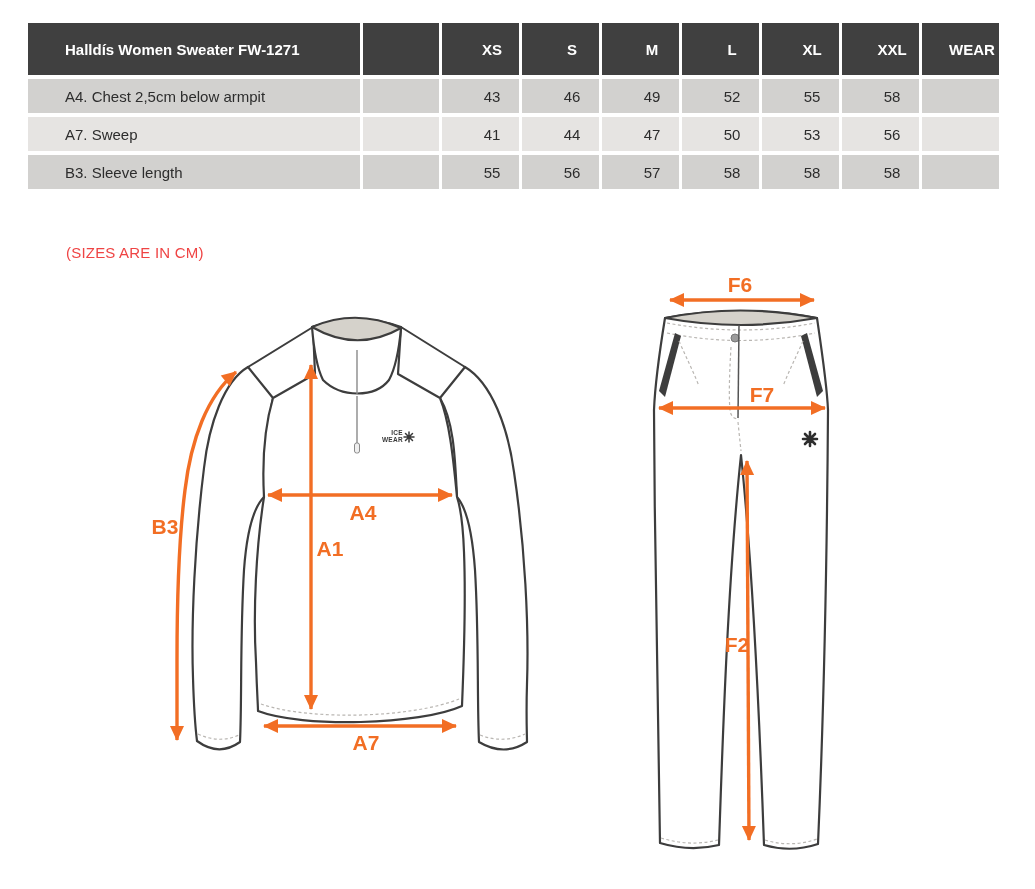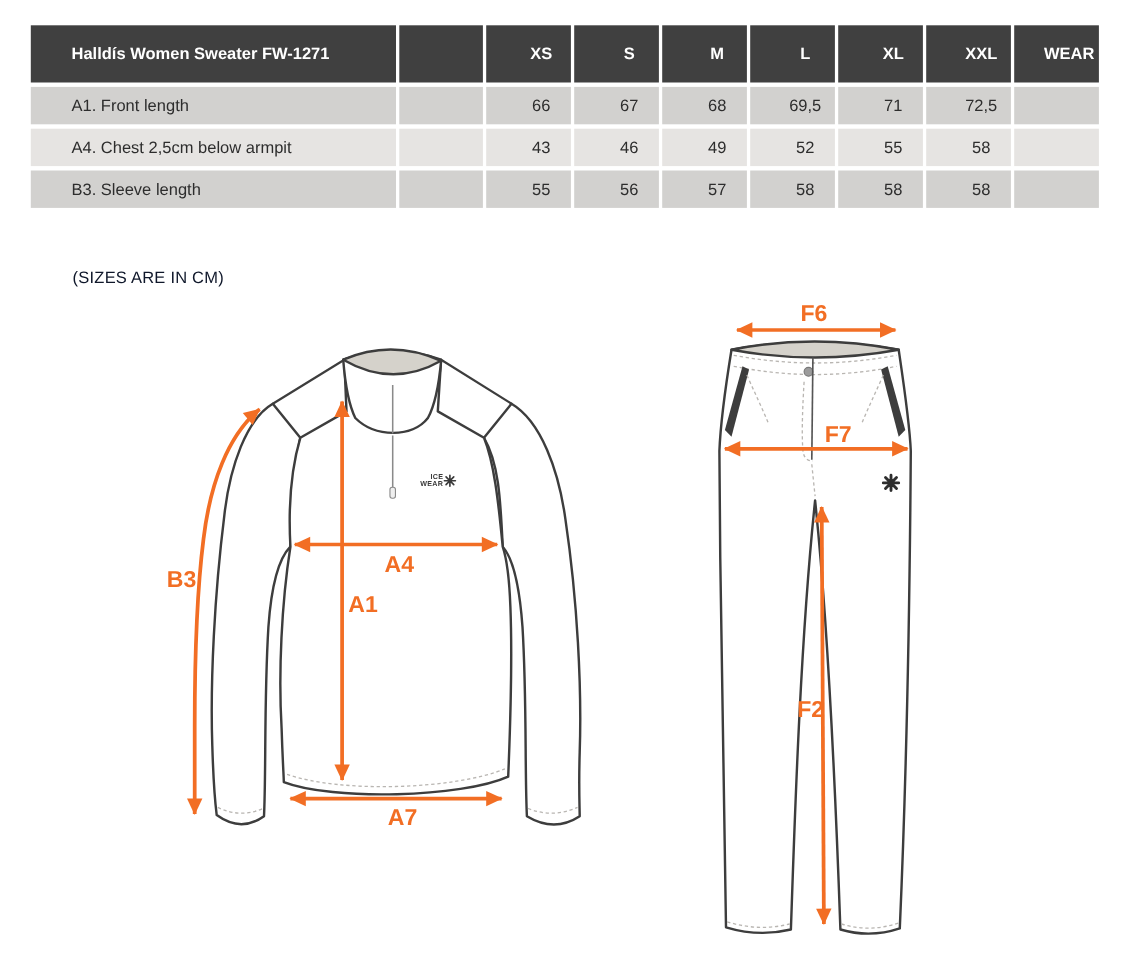--- a/index.html
+++ b/index.html
@@ -30,21 +30,21 @@
     text-align:left;padding-left:37px;
   }
   .size-table tbody tr:nth-child(odd) td{background:#D2D1CF;}
   .size-table tbody tr:nth-child(even) td{background:#E6E4E2;}
   .col-label{width:332px;}
   .col-spacer{width:76px;}
   .col-size{width:77px;}
   
   .sizes-note{
     position:absolute;left:66px;top:244px;
-    color:#0f172a;font-size:15px;letter-spacing:.2px;
+    color:#ef4444;font-size:15px;letter-spacing:.2px;
   }
   
   svg.diagram{position:absolute;left:0;top:0;}
   .garment{stroke:#3d3d3d;stroke-width:2.2;fill:#ffffff;stroke-linejoin:round;stroke-linecap:round;}
   .seam{stroke:#3d3d3d;stroke-width:2;fill:none;stroke-linecap:round;}
   .stitch{stroke:#b9b6b2;stroke-width:1.2;fill:none;stroke-dasharray:3 2.5;}
   .grayfill{fill:#d5d2cb;}
   .darkfill{fill:#3d3d3d;stroke:none;}
   .zip{stroke:#8a8a8a;stroke-width:1.4;fill:none;}
   .arrow{stroke:#F26E24;stroke-width:3.4;fill:none;}
@@ -76,39 +76,39 @@
       <th>S</th>
       <th>M</th>
       <th>L</th>
       <th>XL</th>
       <th>XXL</th>
       <th>WEAR</th>
     </tr>
   </thead>
   <tbody>
     <tr>
-      <td class="label-cell">A1. Front length</td>
-      <td></td>
-      <td>66</td>
-      <td>67</td>
-      <td>68</td>
-      <td>69,5</td>
-      <td>71</td>
-      <td>72,5</td>
-      <td></td>
-    </tr>
-    <tr>
       <td class="label-cell">A4. Chest 2,5cm below armpit</td>
       <td></td>
       <td>43</td>
       <td>46</td>
       <td>49</td>
       <td>52</td>
       <td>55</td>
       <td>58</td>
+      <td></td>
+    </tr>
+    <tr>
+      <td class="label-cell">A7. Sweep</td>
+      <td></td>
+      <td>41</td>
+      <td>44</td>
+      <td>47</td>
+      <td>50</td>
+      <td>53</td>
+      <td>56</td>
       <td></td>
     </tr>
     <tr>
       <td class="label-cell">B3. Sleeve length</td>
       <td></td>
       <td>55</td>
       <td>56</td>
       <td>57</td>
       <td>58</td>
       <td>58</td>

